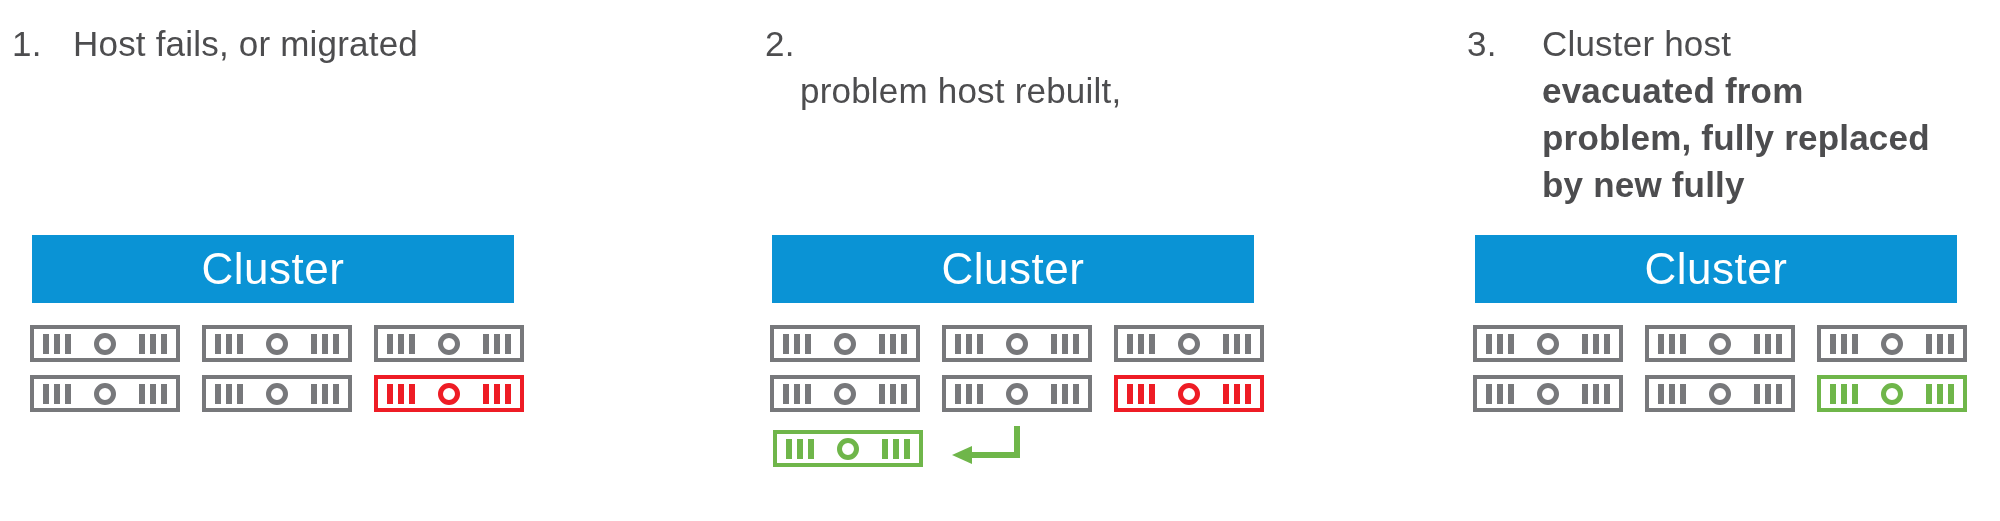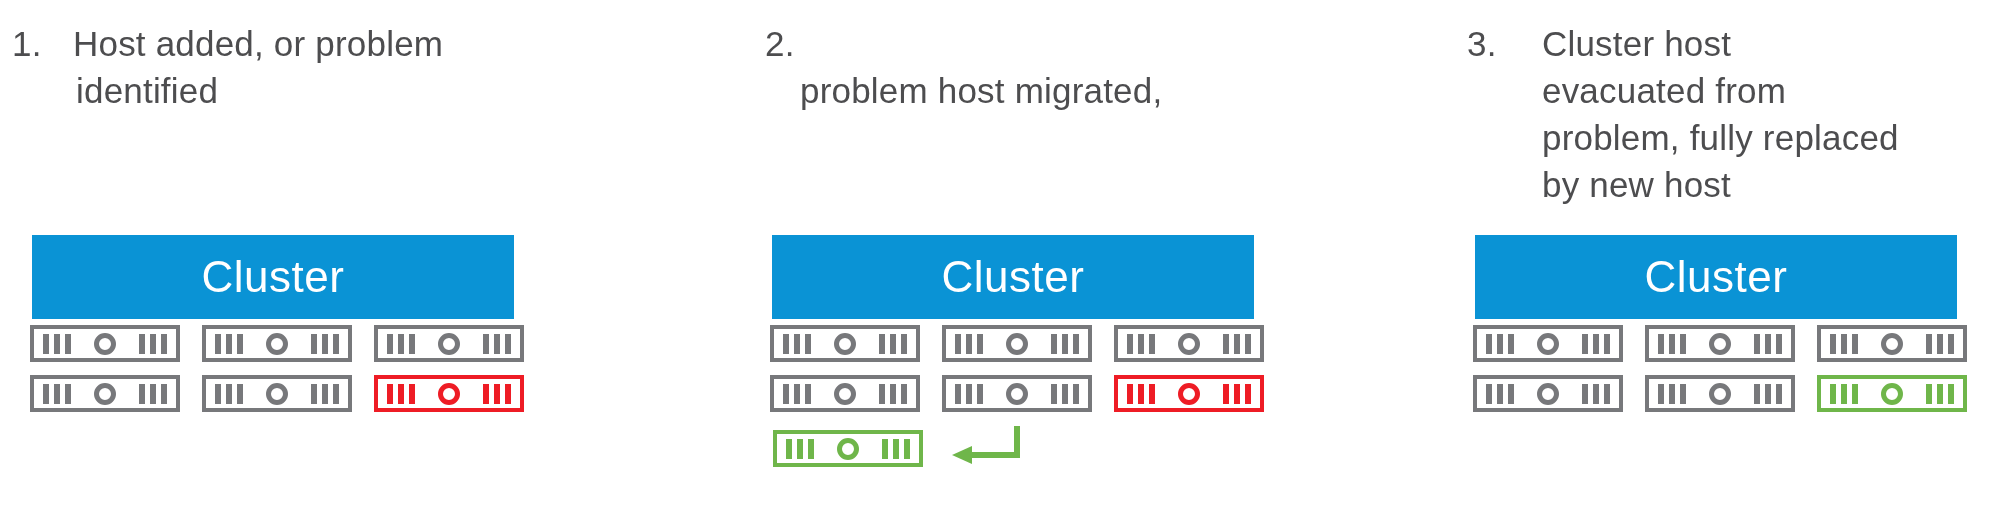--- a/index.html
+++ b/index.html
@@ -25,28 +25,28 @@
   .line { display: flex; white-space: pre; }
   .num { display: inline-block; flex: 0 0 auto; }
   .p1 .step-text { left: 12px; }
   .p1 .num { width: 61px; }
   .p1 .line.cont { padding-left: 64px; }
   .p2 .step-text { left: 765px; }
   .p2 .num { width: 23px; }
   .p2 .line.cont { padding-left: 35px; }
   .p3 .step-text { left: 1467px; }
   .p3 .num { width: 75px; }
-  .p3 .line.cont { padding-left: 75px; }
+  .p3 .line.cont { padding-left: 75px; font-weight: bold; }
 
   
   .cluster-bar {
     position: absolute;
     top: 235px;
     width: 482px;
-    height: 84px;
+    height: 68px;
     background: var(--blue, #0a93d5);
     color: #ffffff;
     font-size: 44px;
     letter-spacing: 0.5px;
     display: flex;
     align-items: center;
     justify-content: center;
   }
   .p1 .cluster-bar { left: 32px; }
   .p2 .cluster-bar { left: 772px; }
@@ -100,22 +100,21 @@
     color: var(--green, #6fb64a);
   }
   .return-arrow svg { display: block; }
 </style>
 </head>
 <body>
 
 <div class="canvas" id="canvas">
     <section class="panel p1">
       <div class="step-text">
-        <div class="line first"><span class="num">1.</span><span class="desc">Host added, or problem</span></div>
-        <div class="line cont">identified</div>
+        <div class="line first"><span class="num">1.</span><span class="desc">Host fails, or migrated</span></div>
       </div>
       <div class="cluster-bar">Cluster</div>
       <div class="host-grid">
         <div class="host gray">
           <span class="bars">
             <i></i>
             <i></i>
             <i></i>
           </span>
           <span class="ring"></span>
@@ -188,21 +187,21 @@
             <i></i>
             <i></i>
             <i></i>
           </span>
         </div>
       </div>
     </section>
     <section class="panel p2">
       <div class="step-text">
         <div class="line first"><span class="num">2.</span></div>
-        <div class="line cont">problem host migrated,</div>
+        <div class="line cont">problem host rebuilt,</div>
       </div>
       <div class="cluster-bar">Cluster</div>
       <div class="host-grid">
         <div class="host gray">
           <span class="bars">
             <i></i>
             <i></i>
             <i></i>
           </span>
           <span class="ring"></span>
@@ -296,21 +295,21 @@
           <path d="M67 2 V31 H20" fill="none" stroke="currentColor" stroke-width="6"></path>
           <path d="M22 22 L22 40 L2 31 Z" fill="currentColor"></path>
         </svg>
       </div>
     </section>
     <section class="panel p3">
       <div class="step-text">
         <div class="line first"><span class="num">3.</span><span class="desc">Cluster host</span></div>
         <div class="line cont">evacuated from</div>
         <div class="line cont">problem, fully replaced</div>
-        <div class="line cont">by new host</div>
+        <div class="line cont">by new fully</div>
       </div>
       <div class="cluster-bar">Cluster</div>
       <div class="host-grid">
         <div class="host gray">
           <span class="bars">
             <i></i>
             <i></i>
             <i></i>
           </span>
           <span class="ring"></span>

